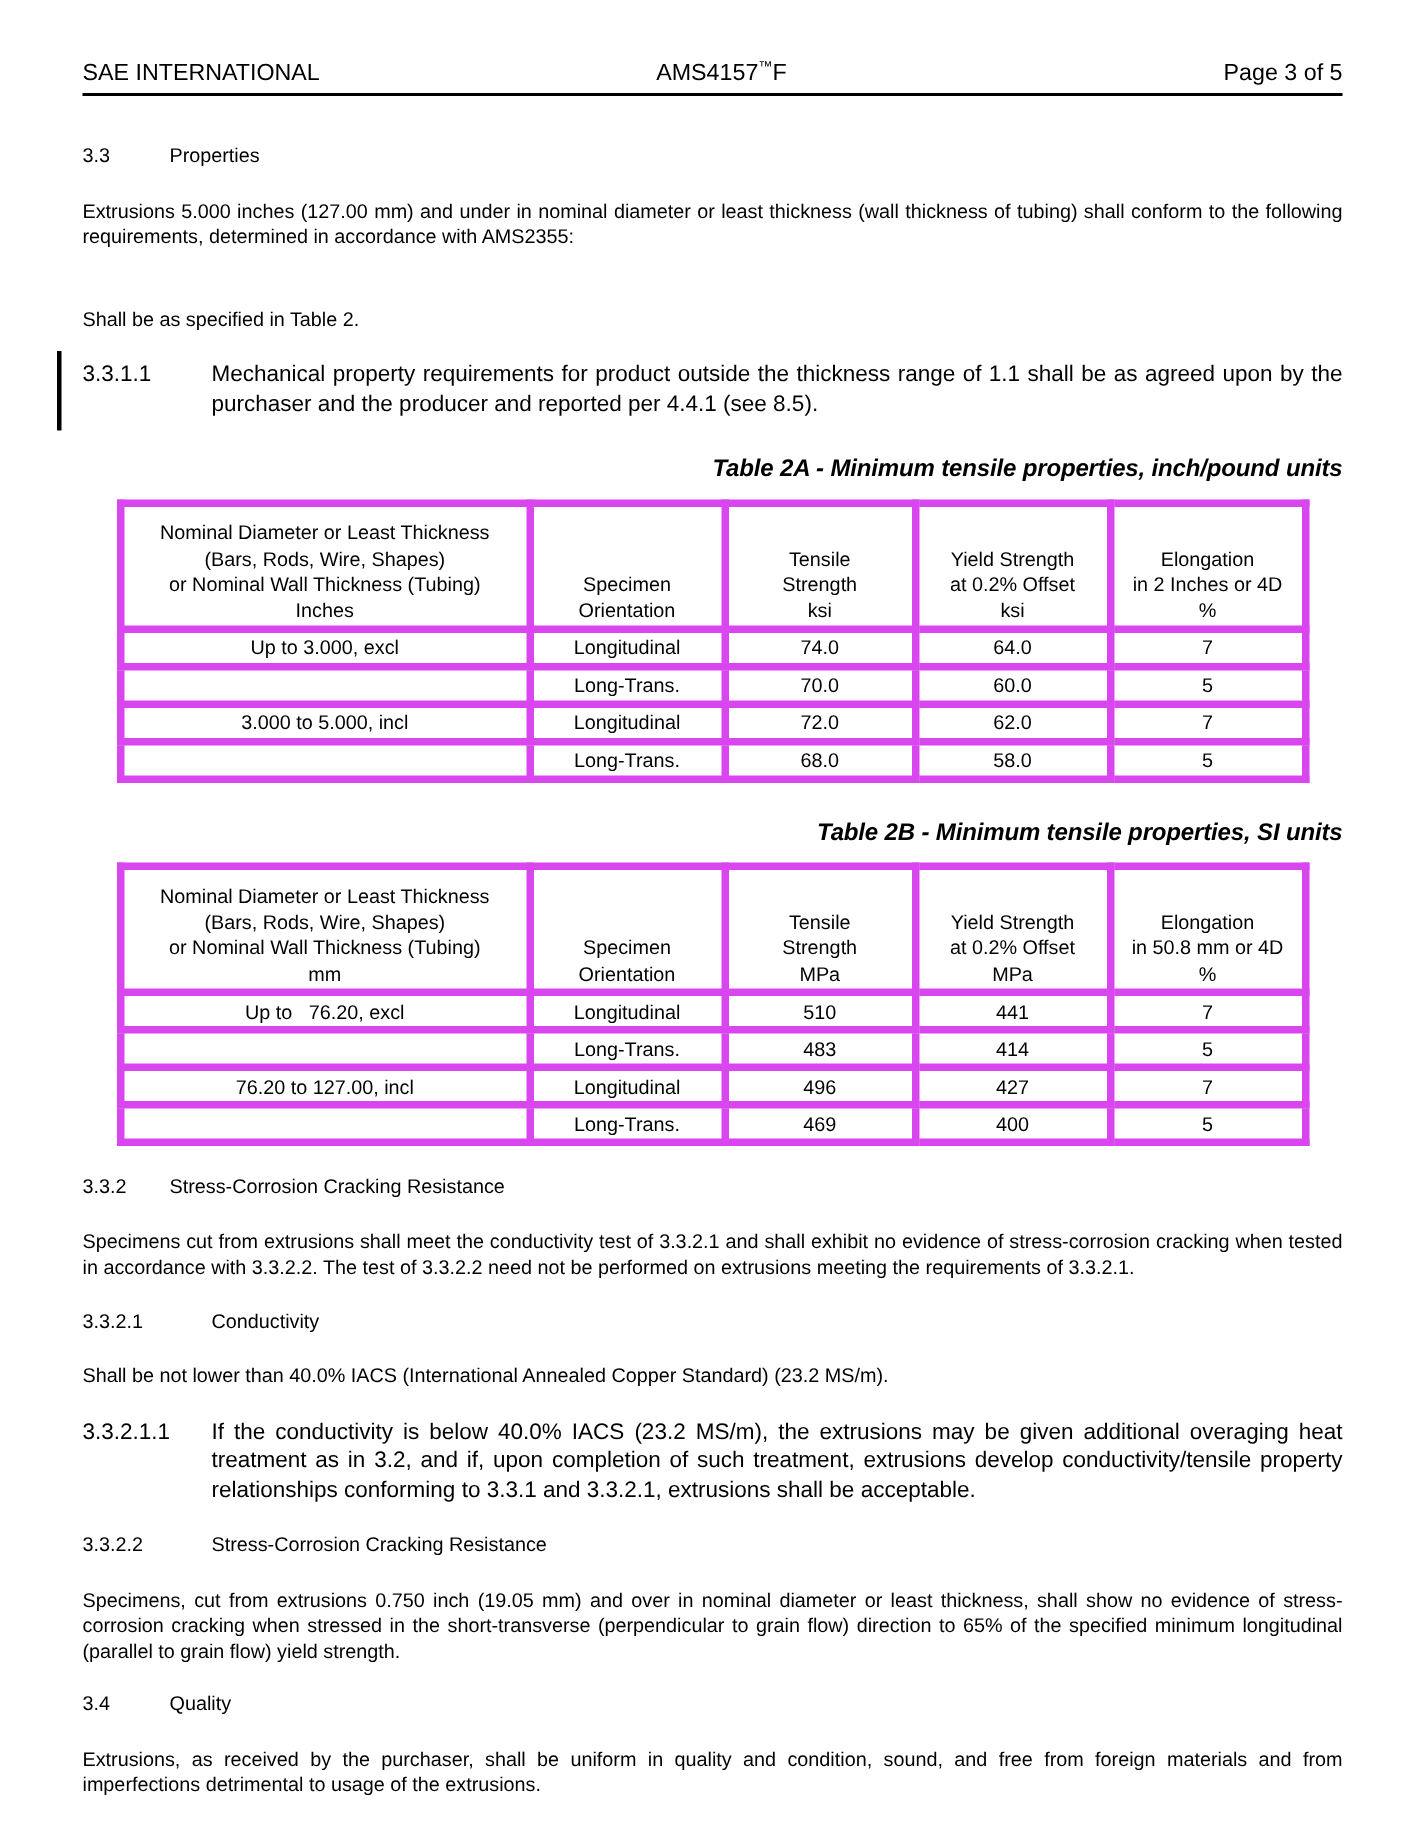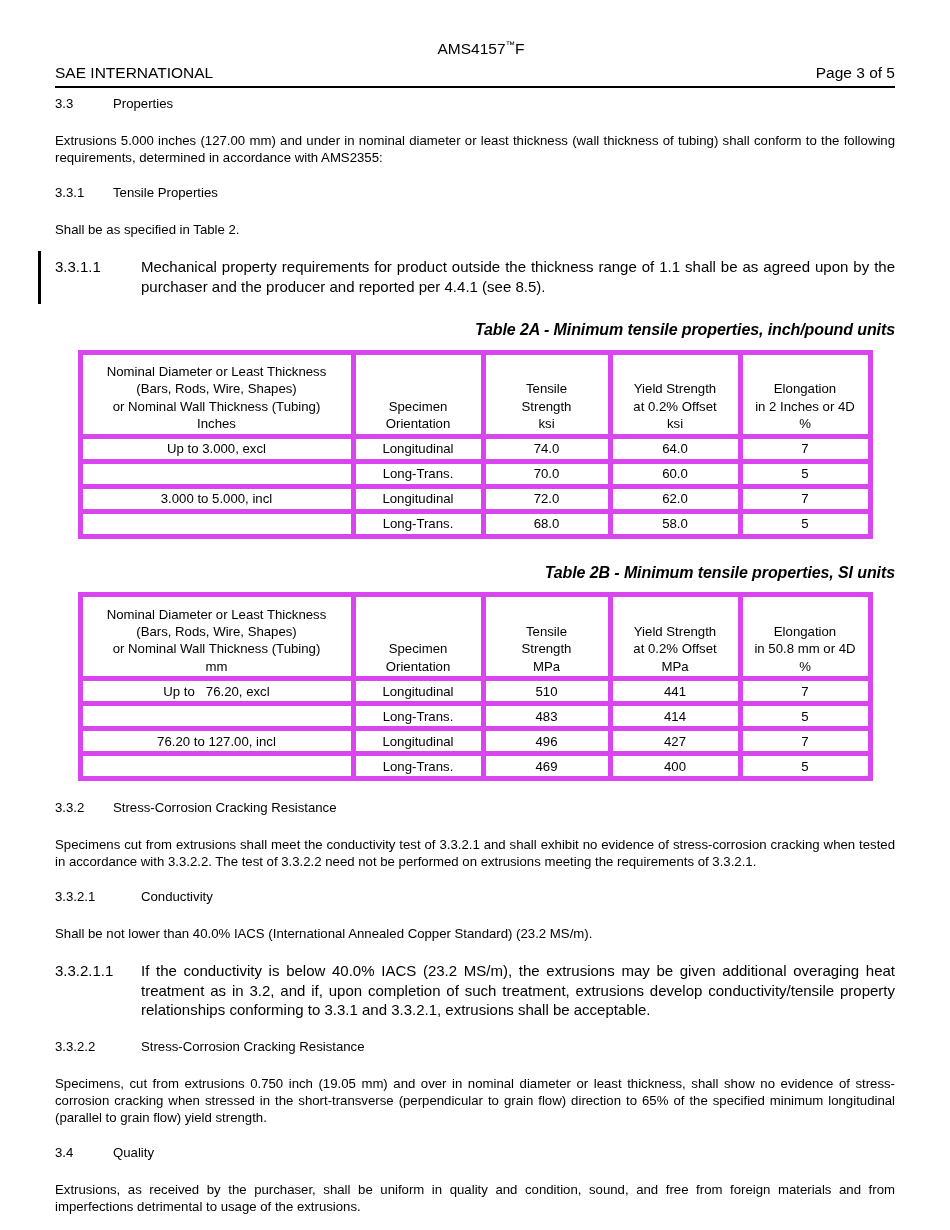--- a/index.html
+++ b/index.html
@@ -41,21 +41,21 @@
     white-space: nowrap;
   }
   .hdr-center {
     position: absolute;
     left: 12px;
     right: 0;
     text-align: center;
     font-size: 15.5px;
   }
   .hdr-left { position: relative; z-index: 2; }
-  .hdr-right { position: relative; z-index: 2; margin-left: auto; margin-top: 24px; }
+  .hdr-right { position: relative; z-index: 2; margin-left: auto; }
   .tm {
     font-size: 9.5px;
     vertical-align: super;
     letter-spacing: 0;
   }
   .header-rule {
     border: 0;
     border-top: 2.2px solid #000;
     margin: 5px 0 0 0;
     width: 840px;
@@ -174,24 +174,20 @@
 
     <div class="sec-heading">
       <span class="sec-num">3.3</span>
       <span class="sec-title">Properties</span>
     </div>
     <div class="gap-md"></div>
     <p class="para">Extrusions 5.000 inches (127.00 mm) and under in nominal diameter or least thickness (wall thickness of tubing) shall conform to the following requirements, determined in accordance with AMS2355:</p>
 
     <div class="gap-md"></div>
 
-    <div class="sec-heading">
-      <span class="sec-num">3.3.1</span>
-      <span class="sec-title">Tensile Properties</span>
-    </div>
     <div class="gap-md"></div>
     <p class="para nojustify">Shall be as specified in Table 2.</p>
 
     <div class="gap-md"></div>
 
     <div class="num-para">
       <span class="change-bar"></span>
       <span class="np-num">3.3.1.1</span>
       <span class="np-body">Mechanical property requirements for product outside the thickness range of 1.1 shall be as agreed upon by the purchaser and the producer and reported per 4.4.1 (see 8.5).</span>
     </div>

